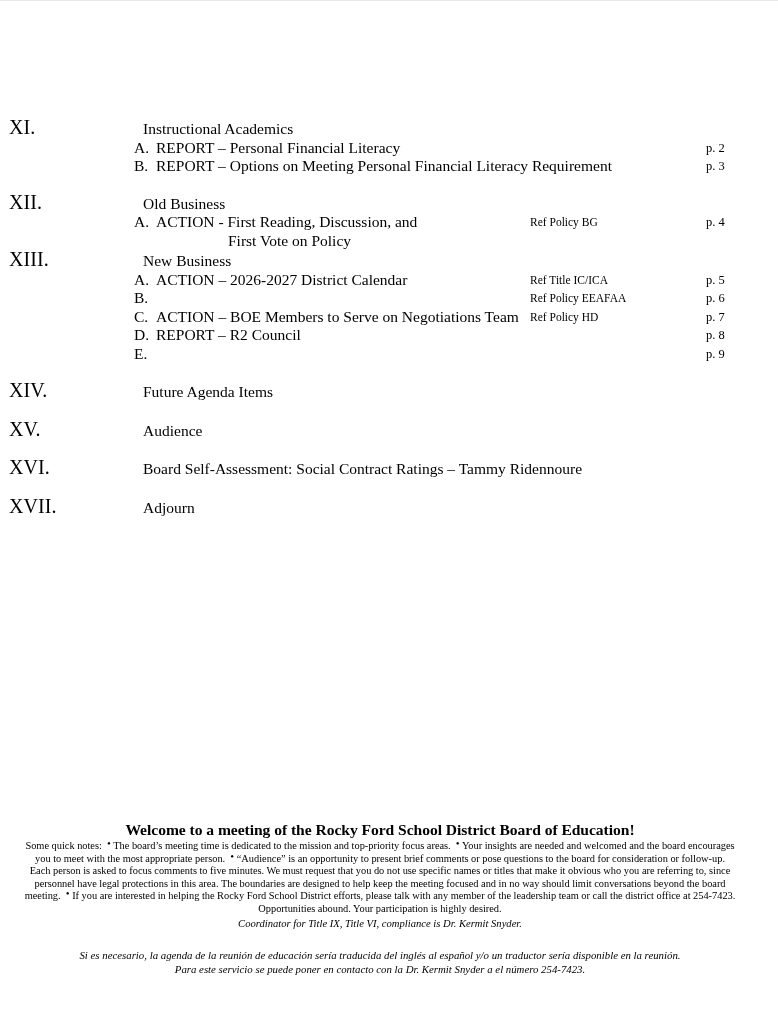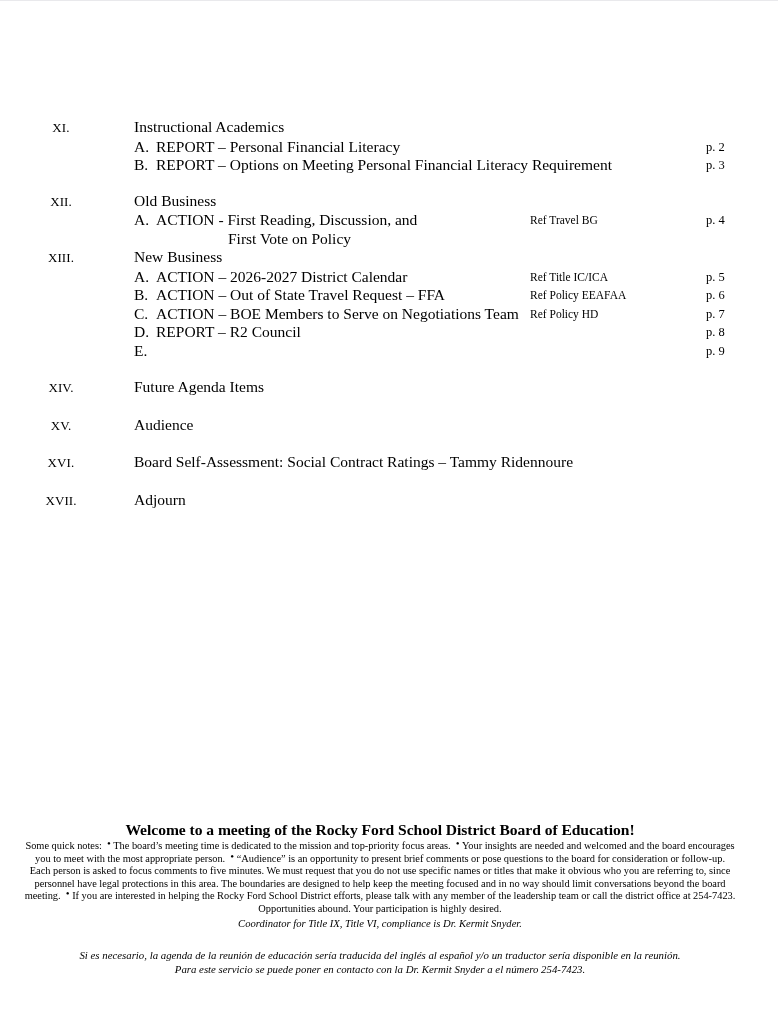--- a/index.html
+++ b/index.html
@@ -38,24 +38,25 @@
   .row {
     position: relative;
     display: flex;
     align-items: baseline;
     min-height: 18px;
     line-height: 18.5px;
   }
   .roman {
     width: 122px;
     flex: 0 0 122px;
-    text-align: center;
-    font-size: 13px;
+    text-align: left;
+    font-size: 20px;
     letter-spacing: 0.1px;
     padding-right: 0;
+    padding-left: 9px;
   }
   .roman-gap { flex: 0 0 12px; }
   .title {
     font-size: 15.5px;
     white-space: nowrap;
   }
   .sub-row {
     position: relative;
     display: flex;
     align-items: baseline;
@@ -182,21 +183,21 @@
 
     <div class="row">
       <div class="roman">XII.</div>
       <div class="roman-gap"></div>
       <div class="title">Old Business</div>
     </div>
     <div class="sub-row">
       <div class="sub-indent"></div>
       <div class="sub-letter">A.</div>
       <div class="sub-text">ACTION - First Reading, Discussion, and</div>
-      <div class="refpolicy">Ref Travel BG</div>
+      <div class="refpolicy">Ref Policy BG</div>
       <div class="pagenum">p. 4</div>
     </div>
     <div class="cont-row">
       <div class="cont-indent"></div>
       <div class="cont-text">First Vote on Policy</div>
     </div>
 
     <div class="row">
       <div class="roman">XIII.</div>
       <div class="roman-gap"></div>
@@ -205,21 +206,20 @@
     <div class="sub-row">
       <div class="sub-indent"></div>
       <div class="sub-letter">A.</div>
       <div class="sub-text">ACTION – 2026-2027 District Calendar</div>
       <div class="refpolicy">Ref Title IC/ICA</div>
       <div class="pagenum">p. 5</div>
     </div>
     <div class="sub-row">
       <div class="sub-indent"></div>
       <div class="sub-letter">B.</div>
-      <div class="sub-text">ACTION – Out of State Travel Request – FFA</div>
       <div class="refpolicy">Ref Policy EEAFAA</div>
       <div class="pagenum">p. 6</div>
     </div>
     <div class="sub-row">
       <div class="sub-indent"></div>
       <div class="sub-letter">C.</div>
       <div class="sub-text">ACTION – BOE Members to Serve on Negotiations Team</div>
       <div class="refpolicy">Ref Policy HD</div>
       <div class="pagenum">p. 7</div>
     </div>

